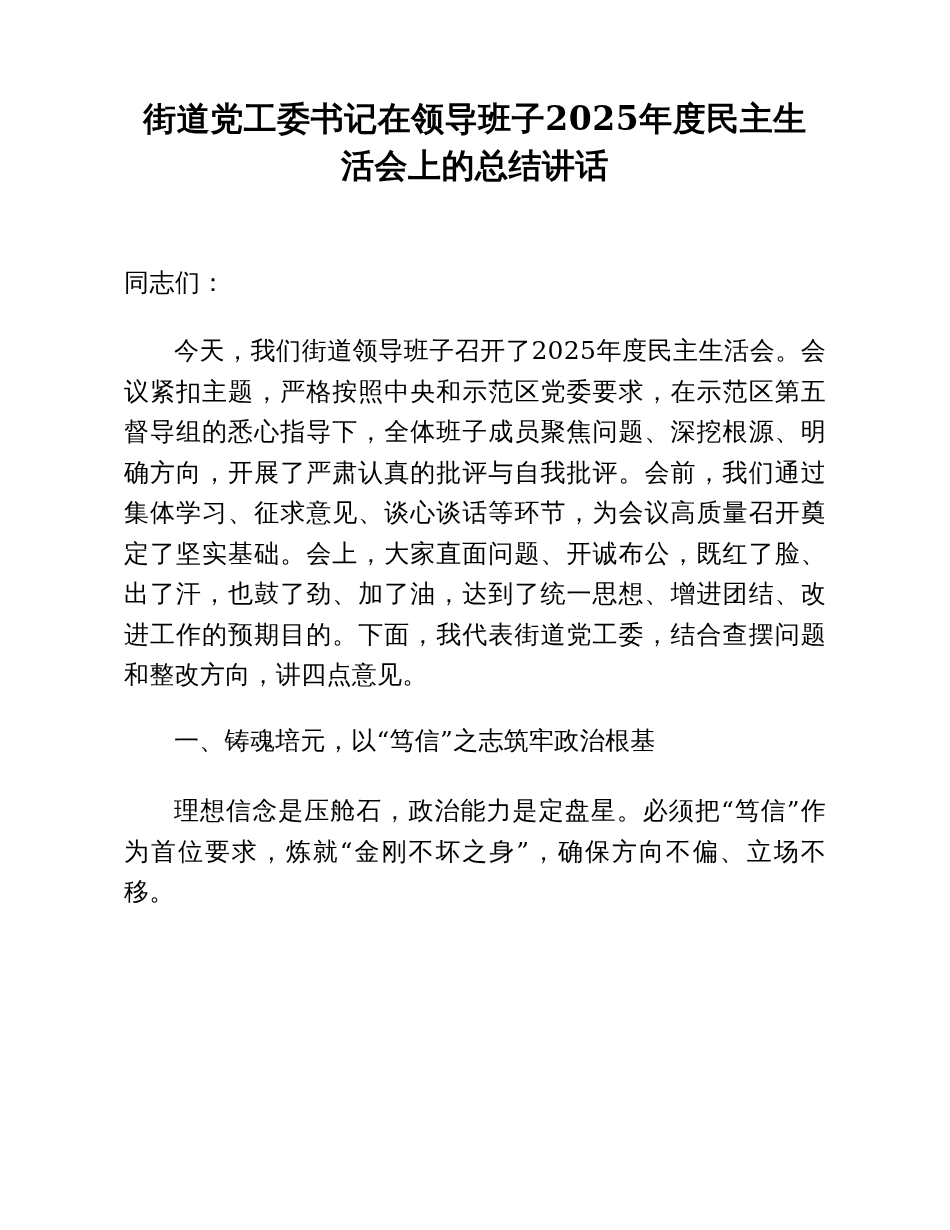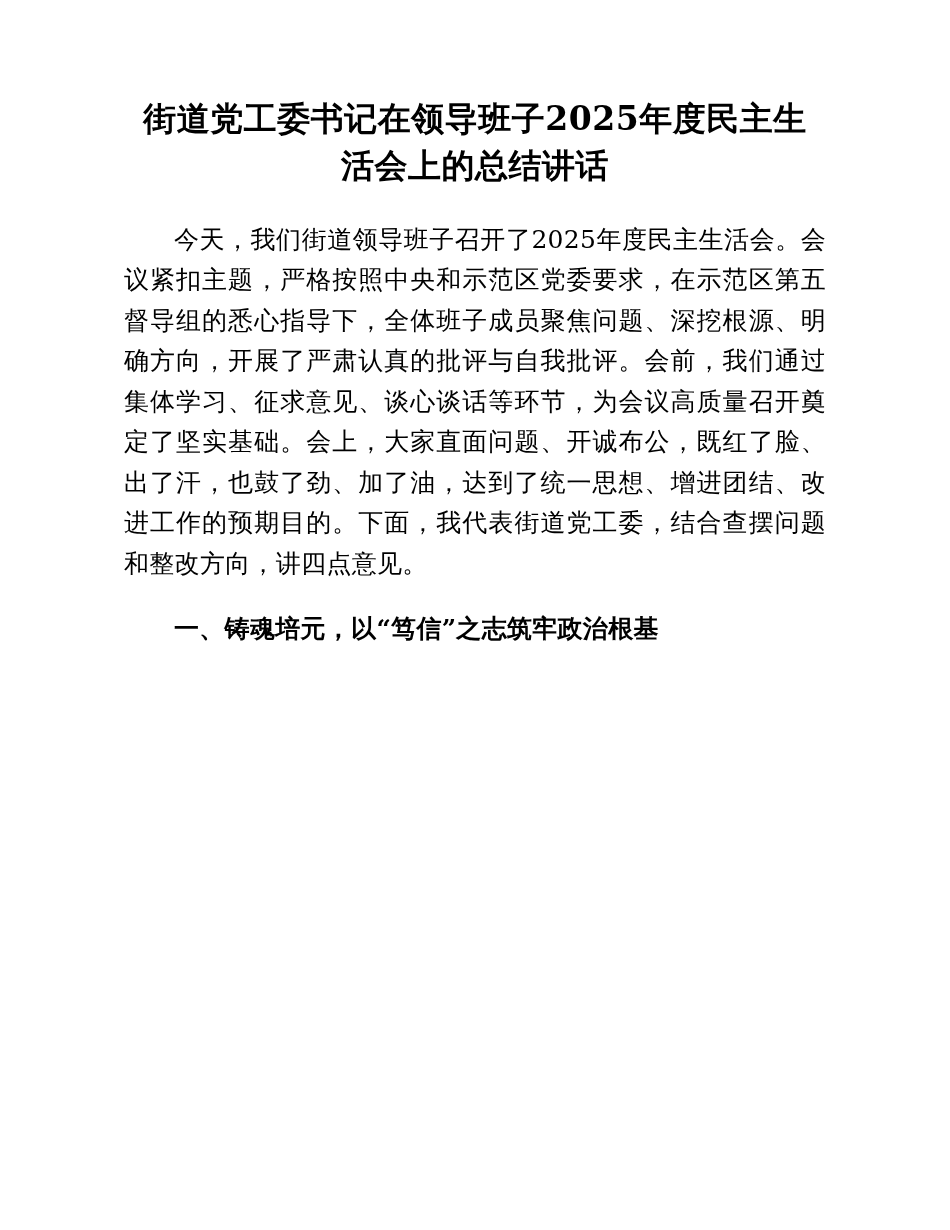--- a/index.html
+++ b/index.html
@@ -41,34 +41,36 @@
     font-size: 25px;
     line-height: 1.62;
     text-align: justify;
     text-justify: inter-ideograph;
     text-indent: 2em;
     margin-top: 30px;
     letter-spacing: 0.3px;
   }
   .heading {
     font-size: 25px;
-    font-weight: 700;
+    font-weight: 400;
     line-height: 1.62;
     text-indent: 2em;
     margin-top: 20px;
     letter-spacing: 0.3px;
   }
 </style>
 </head>
 <body>
 
 <div class="page">
 
   <h1 class="doc-title">街道党工委书记在领导班子2025年度民主生活会上的总结讲话</h1>
 
+  <p class="salutation">同志们：</p>
 
   <p class="para">今天，我们街道领导班子召开了2025年度民主生活会。会议紧扣主题，严格按照中央和示范区党委要求，在示范区第五督导组的悉心指导下，全体班子成员聚焦问题、深挖根源、明确方向，开展了严肃认真的批评与自我批评。会前，我们通过集体学习、征求意见、谈心谈话等环节，为会议高质量召开奠定了坚实基础。会上，大家直面问题、开诚布公，既红了脸、出了汗，也鼓了劲、加了油，达到了统一思想、增进团结、改进工作的预期目的。下面，我代表街道党工委，结合查摆问题和整改方向，讲四点意见。</p>
 
   <p class="heading">一、铸魂培元，以“笃信”之志筑牢政治根基</p>
 
+  <p class="para">理想信念是压舱石，政治能力是定盘星。必须把“笃信”作为首位要求，炼就“金刚不坏之身”，确保方向不偏、立场不移。</p>
 
 
 </div>
 
 </body></html>

